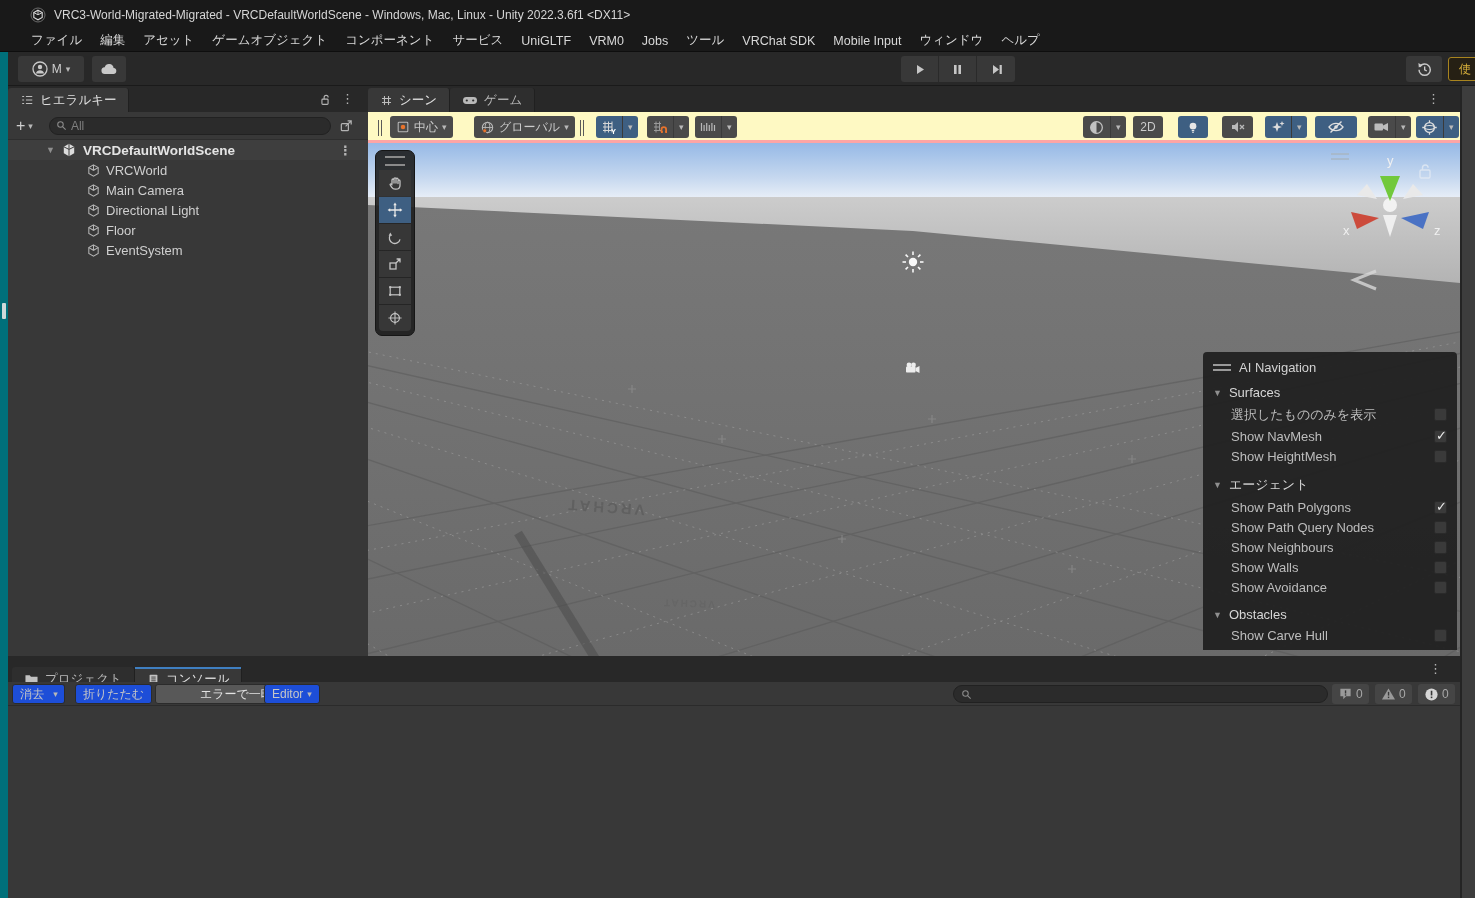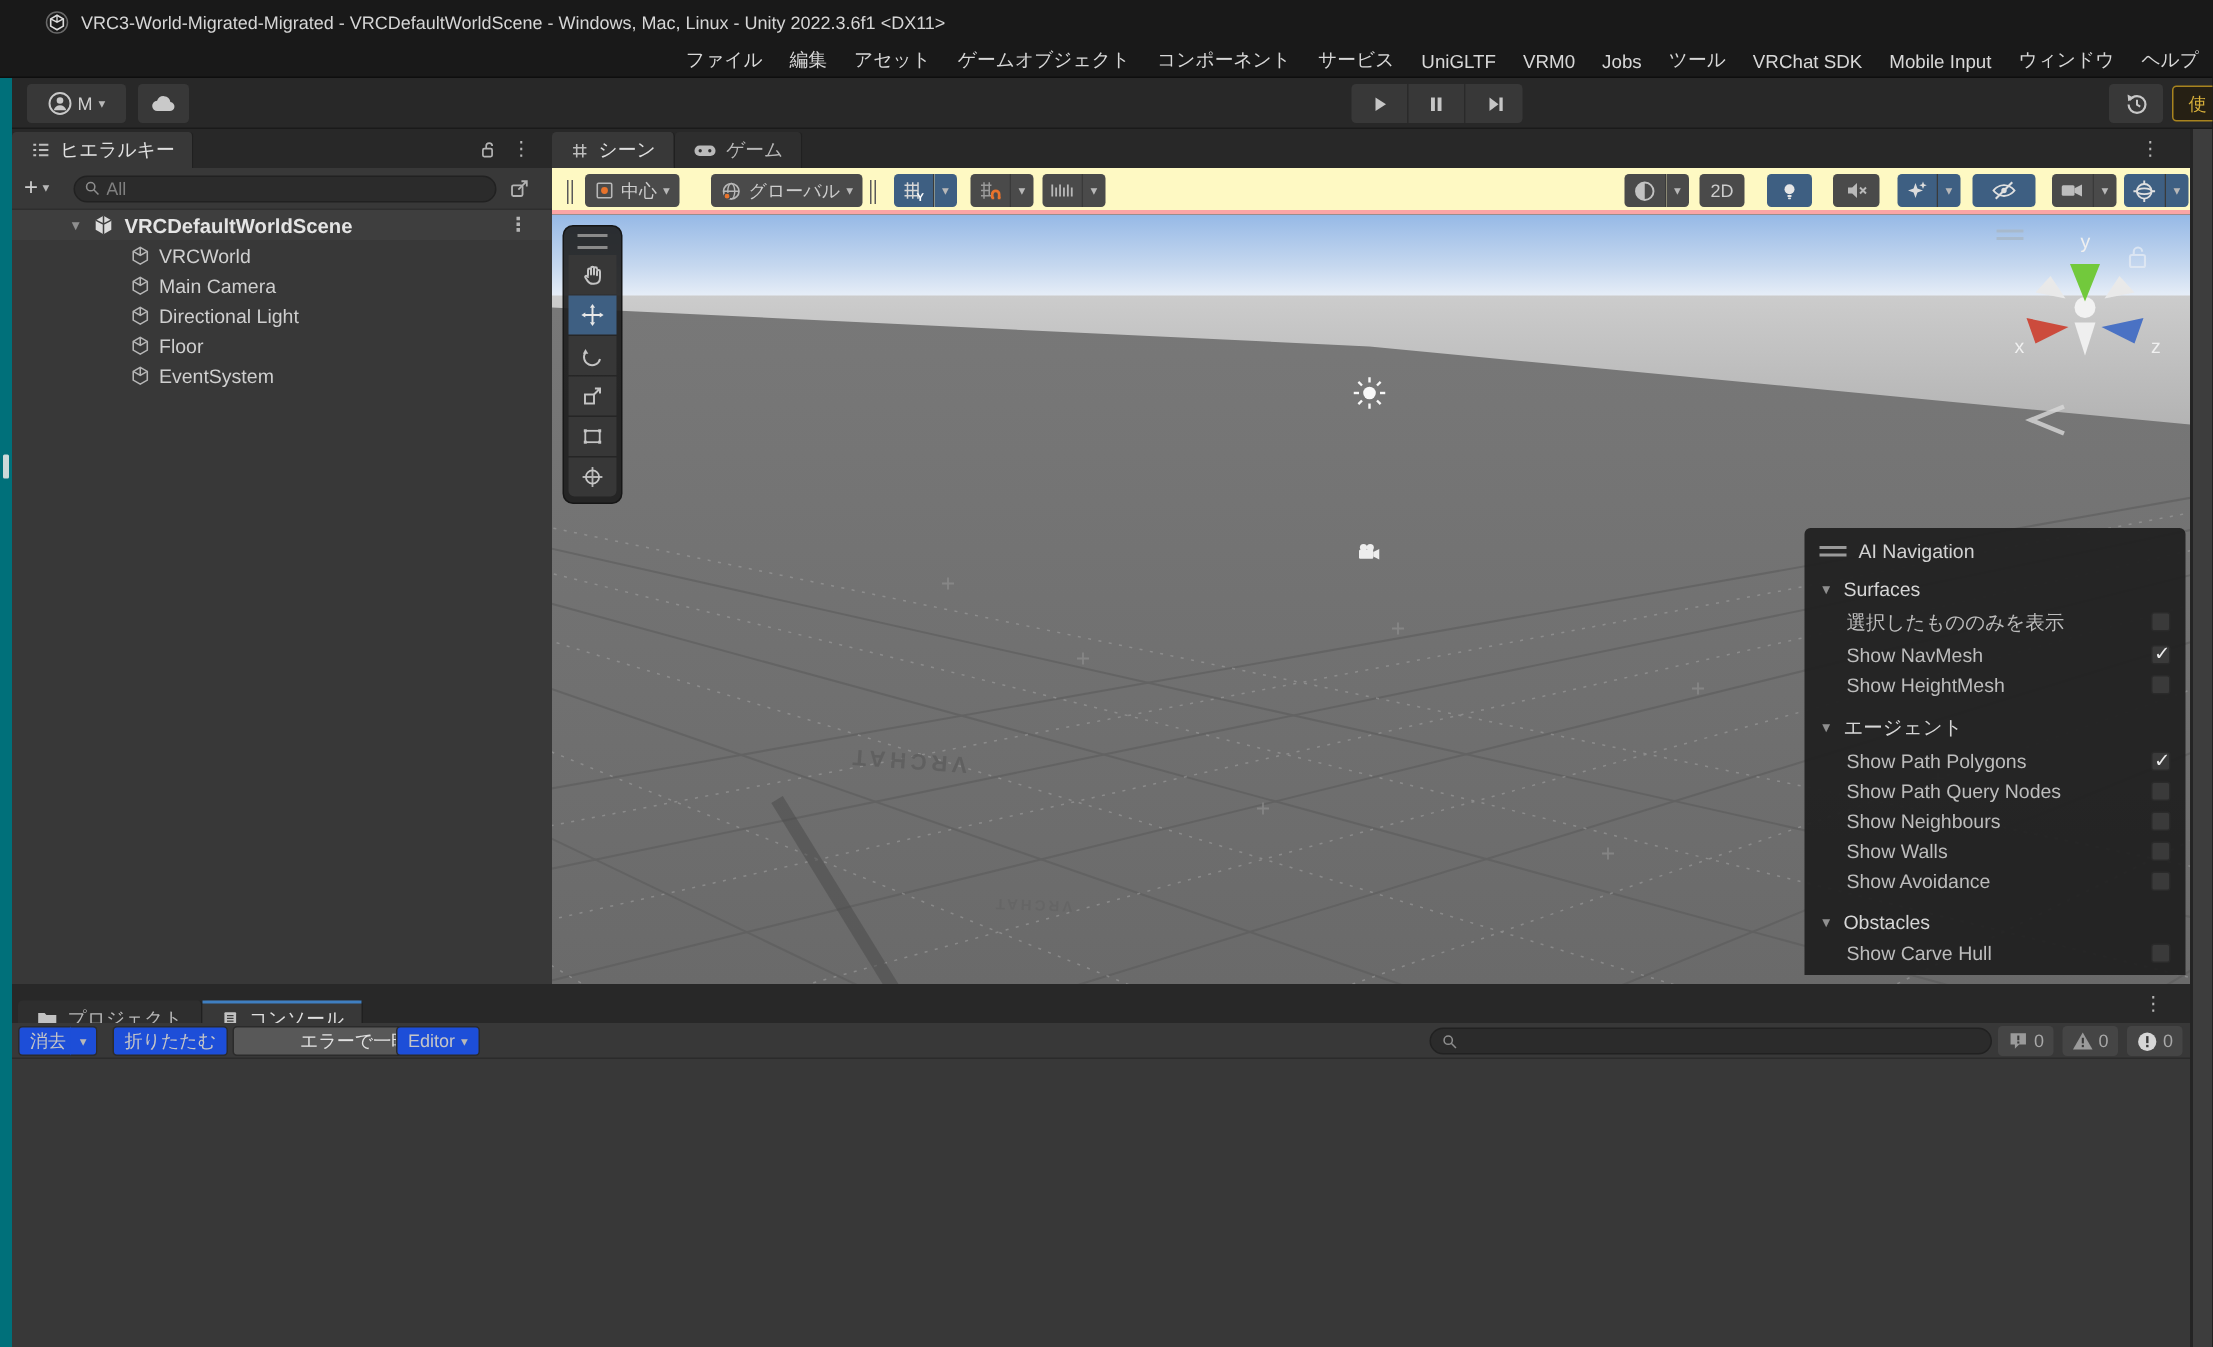--- a/index.html
+++ b/index.html
@@ -4,21 +4,21 @@
 <style>
   * { margin:0; padding:0; box-sizing:border-box; }
   html,body { width:1475px; height:898px; overflow:hidden; }
   body { font-family:"Liberation Sans","DejaVu Sans",sans-serif; background:#191919; color:#c8c8c8; }
   .stage { position:relative; width:1475px; height:898px; background:#191919; }
   .abs { position:absolute; }
 
   
   .titlebar { left:16px; top:0; width:1475px; height:30px; background:#191919; display:flex; align-items:center; gap:8px; padding-left:14px; }
   .titlebar .title { font-size:12px; color:#d6d6d6; }
-  .menubar { left:0; top:30px; width:1475px; height:22px; background:#191919; display:flex; align-items:center; padding-left:6px; border-bottom:1px solid #0e0e0e;justify-content:flex-end; }
+  .menubar { left:0; top:30px; width:1475px; height:22px; background:#191919; display:flex; align-items:center; padding-left:22px; border-bottom:1px solid #0e0e0e; }
   .menu-item { font-size:12.5px; color:#d8d8d8; padding:2px 9px; cursor:default; }
   .main-toolbar { left:0; top:52px; width:1475px; height:34px; background:#282828; border-bottom:1px solid #1a1a1a; }
   .tbtn { position:absolute; top:4px; height:26px; background:#383838; border-radius:3px; display:flex; align-items:center; justify-content:center; gap:4px; color:#cfcfcf; font-size:12px; }
   .tgroup { position:absolute; top:4px; display:flex; }
   .tgroup .tbtn2 { width:38px; height:26px; background:#383838; display:flex; align-items:center; justify-content:center; border-right:1px solid #2a2a2a; }
   .tgroup .tbtn2:first-child { border-radius:3px 0 0 3px; }
   .tgroup .tbtn2:last-child { border-radius:0 3px 3px 0; border-right:none; }
   .gold-btn { position:absolute; top:5px; height:24px; background:#262014; border:1px solid #a8841f; border-radius:3px; color:#d9b13b; font-size:12px; display:flex; align-items:center; padding:0 10px; }
 
   

